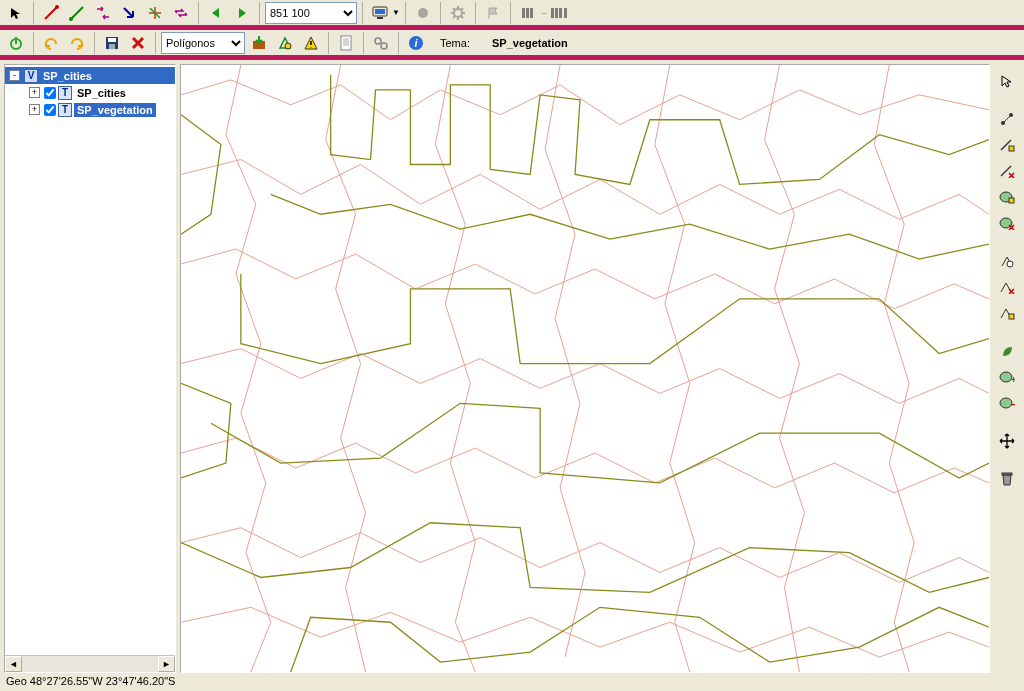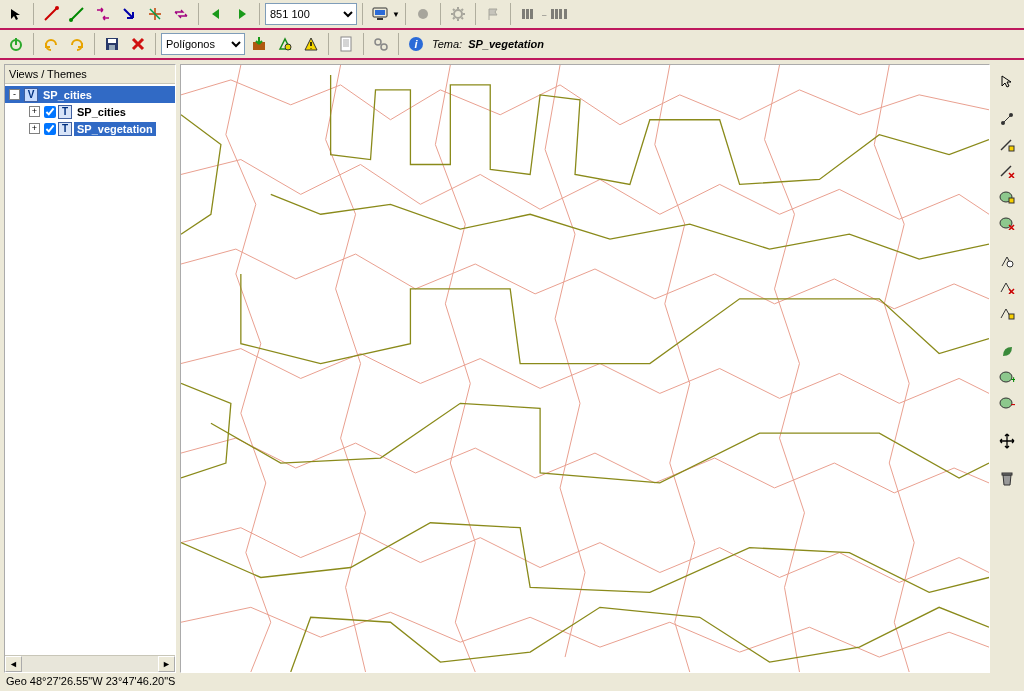--- a/index.html
+++ b/index.html
@@ -1,21 +1,21 @@
 <!DOCTYPE html>
 <html><head>
 <meta charset="utf-8">
 <style>
 * { box-sizing: border-box; margin: 0; padding: 0; }
 html, body { width: 1024px; height: 691px; font-family: "Tahoma", sans-serif; font-size: 11px; background: #ece9d8; overflow: hidden; }
-.toolbar { display: flex; align-items: center; height: 30px; border-bottom: 2px solid #be185d; padding: 2px 4px; gap: 2px; }
+.toolbar { display: flex; align-items: center; height: 30px; border-bottom: 5px solid #be185d; padding: 2px 4px; gap: 2px; }
 .tb-btn { width: 24px; height: 24px; border: 1px solid transparent; background: transparent; display: inline-flex; align-items: center; justify-content: center; border-radius: 2px; cursor: pointer; }
 .tb-sep { width: 1px; height: 22px; background: #b0ae9e; margin: 0 3px; }
 .tb-combo { height: 22px; font-size: 11px; border: 1px solid #7f9db9; background: #fff; }
-.tb-label { margin: 0 2px; font-style: italic; }
+.tb-label { margin: 0 10px; }
 .shell { display: flex; height: calc(100% - 30px - 30px - 18px); }
 .sidebar { width: 172px; min-width: 172px; border: 1px inset #fff; margin: 4px 0 0 4px; background: #fff; display: flex; flex-direction: column; }
 .side-title { background: #ece9d8; padding: 3px 4px; border-bottom: 1px solid #c8c6b8; }
 .tree { flex: 1; padding: 2px 0; overflow: hidden; }
 .tree-row { display: flex; align-items: center; height: 17px; padding-left: 4px; gap: 2px; white-space: nowrap; }
 .tree-row.sel { background: #316ac5; color: #fff; }
 .tree-exp { width: 11px; height: 11px; border: 1px solid #808080; font-size: 9px; line-height: 9px; text-align: center; background: #fff; color: #000; cursor: pointer; margin-right: 2px; }
 .tree-chk { width: 12px; height: 12px; }
 .tree-ico { width: 14px; height: 14px; display: inline-flex; align-items: center; justify-content: center; border: 1px solid #4060a0; font-weight: bold; font-size: 10px; background: #d8e4f8; color: #003080; }
 .tree-ico.v { background: #c8dcff; }
@@ -210,21 +210,20 @@
         <circle cx="8" cy="8" r="7" fill="#2b6bd8"></circle>
         <text x="8" y="12" text-anchor="middle" fill="#fff" font-size="11" font-weight="bold" font-style="italic">i</text>
       </svg>
     </button>
   <span class="tb-label">Tema:</span>
   <span class="tb-label" style="font-weight:bold">SP_vegetation</span>
 </div>
 
 <div class="shell">
   <div class="sidebar">
-    <div class="side-title">Views / Themes</div>
     <div class="tree">
       <div class="tree-row sel">
         <span class="tree-exp">-</span>
         <span class="tree-ico v">V</span>
         <span class="tree-lbl">SP_cities</span>
       </div>
       <div class="tree-row">
         <span class="tree-spacer" style="width:18px"></span>
         <span class="tree-exp">+</span>
         <input type="checkbox" class="tree-chk" checked="" style="">

